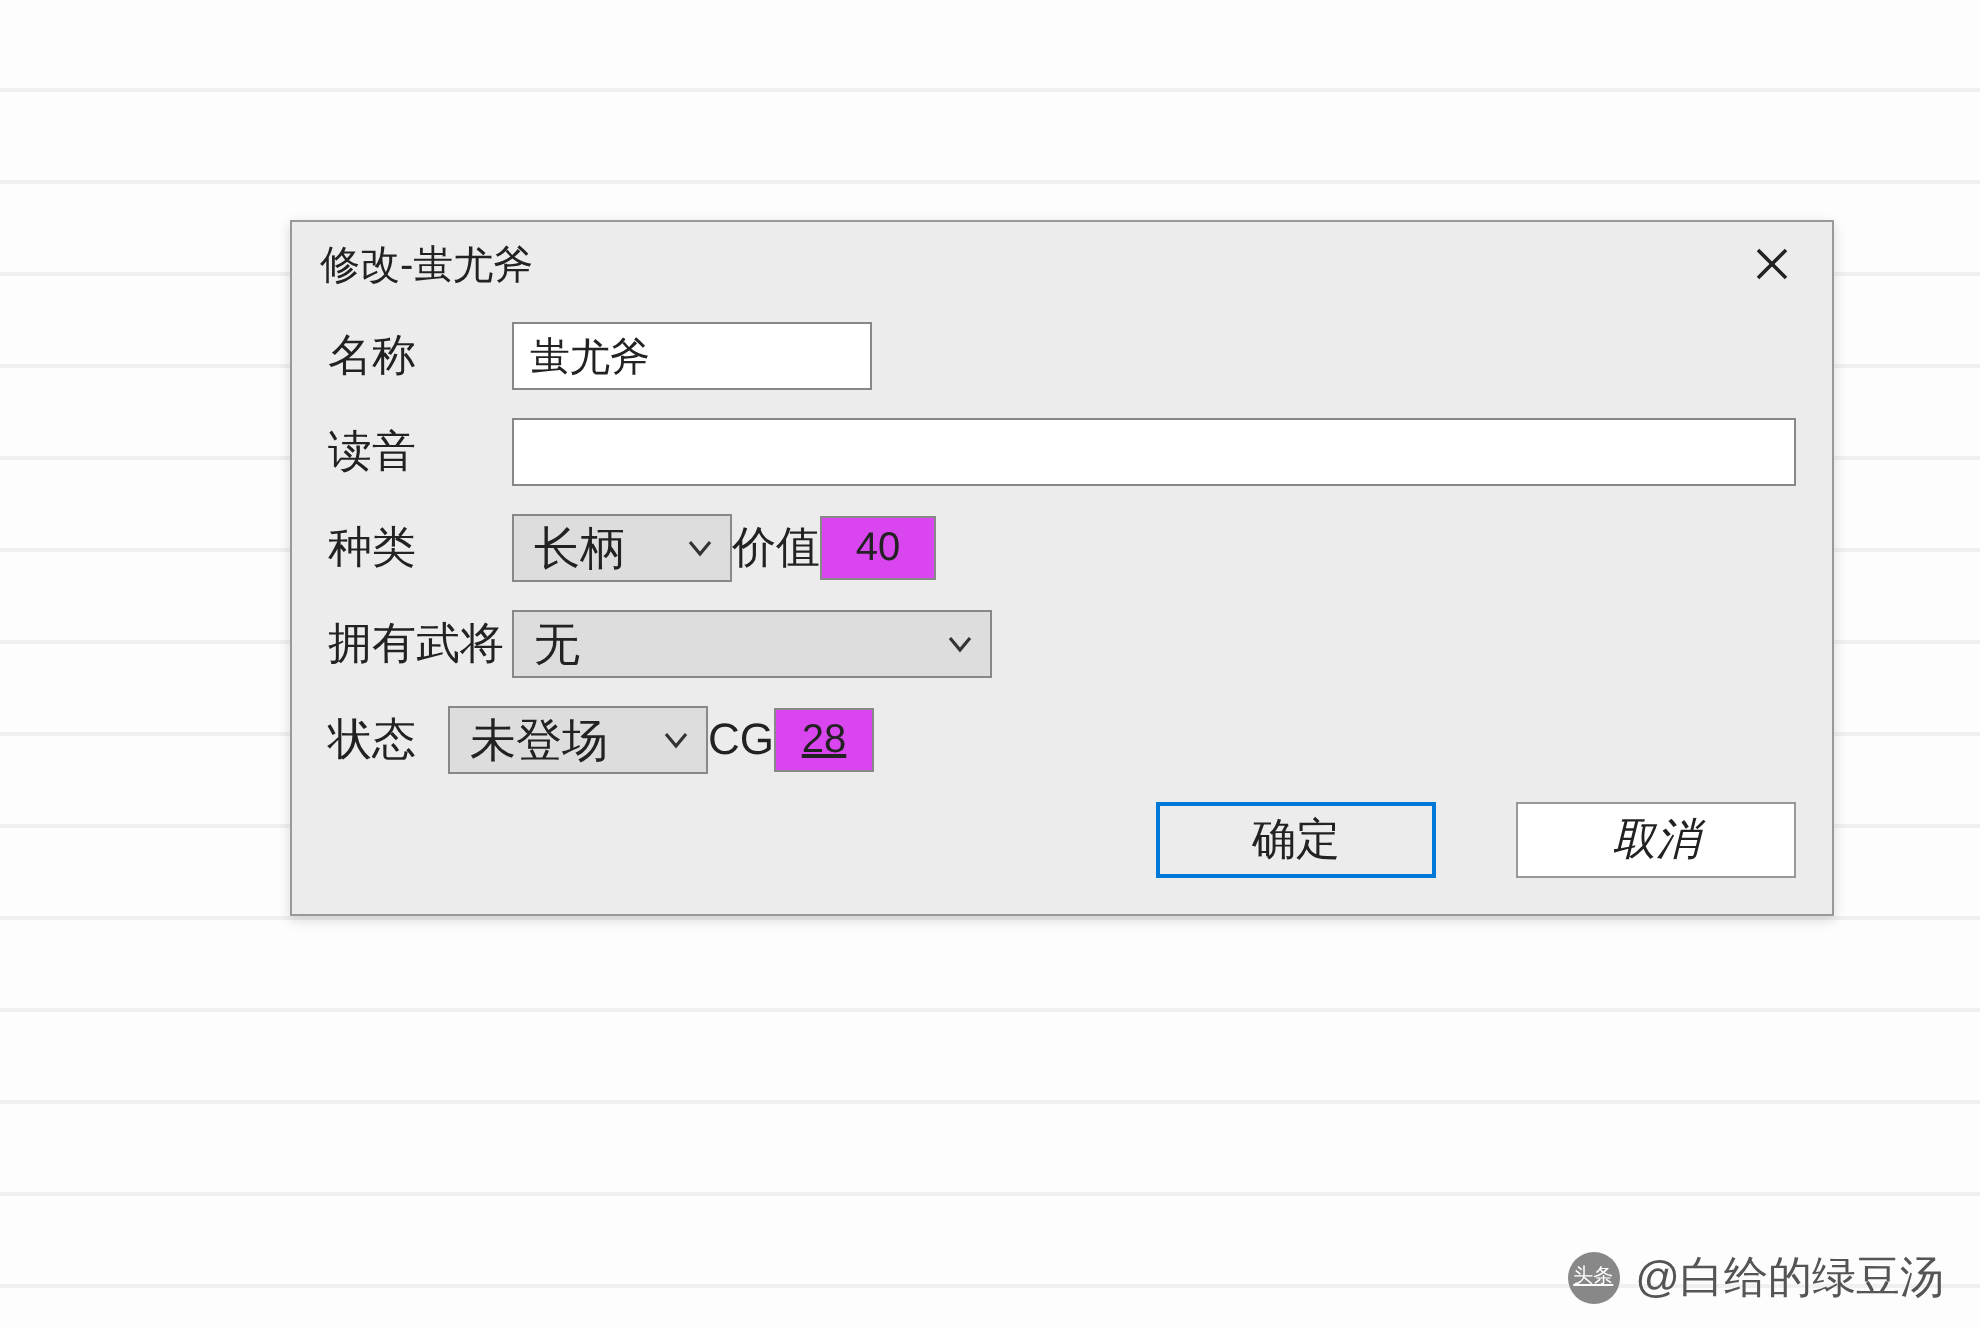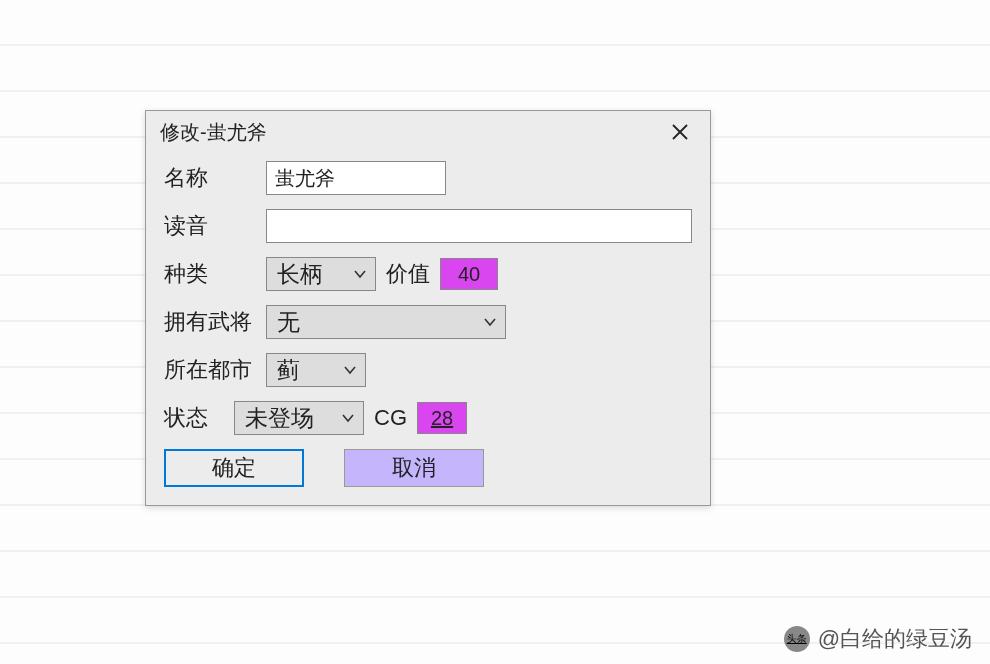--- a/index.html
+++ b/index.html
@@ -24,21 +24,21 @@
         #fdfdfd 0px,
         #fdfdfd 44px,
         #f0f0f0 44px,
         #f0f0f0 46px
       );
     }
     .dialog {
       position: absolute;
       left: 145px;
       top: 110px;
-      width: 566px;
+      width: 772px;
       background: #ececec;
       border: 1px solid #999;
       box-shadow: 0 2px 6px rgba(0,0,0,0.15);
     }
     .titlebar {
       display: flex;
       justify-content: space-between;
       align-items: center;
       height: 42px;
       padding: 0 10px 0 14px;
@@ -60,21 +60,20 @@
       width: 18px;
       height: 18px;
     }
     .form-area {
       padding: 8px 18px 18px 18px;
     }
     .row {
       display: flex;
       align-items: center;
       margin-bottom: 14px;
-      gap: 10px;
     }
     .label {
       font-size: 22px;
       color: #222;
       min-width: 92px;
     }
     .label-narrow {
       min-width: auto;
     }
     .text-input {
@@ -107,62 +106,63 @@
       height: 32px;
       width: 58px;
       border: 1px solid #888;
       background: #d946ef;
       font-size: 20px;
       text-align: center;
       color: #222;
     }
     .button-row {
       display: flex;
-      justify-content: flex-start;
+      justify-content: flex-end;
       gap: 40px;
       margin-top: 6px;
     }
     .btn {
       width: 140px;
       height: 38px;
       font-size: 22px;
       display: flex;
       align-items: center;
       justify-content: center;
       cursor: pointer;
     }
     .btn-primary {
       background: #ececec;
       border: 2px solid #0078d7;
       color: #222;
     }
     .btn-secondary {
-      background: #c4b5fd;
+      background: #ffffff;
       border: 1px solid #999;
       color: #222;
+      font-style: italic;
     }
     .watermark {
       position: absolute;
       right: 18px;
       bottom: 10px;
       display: flex;
       align-items: center;
       gap: 8px;
       font-size: 22px;
       color: #555;
     }
     .watermark-icon {
       width: 26px;
       height: 26px;
       border-radius: 50%;
       background: #888;
       display: flex;
       align-items: center;
       justify-content: center;
-      color: #000000;
+      color: #ffffff;
       font-size: 16px;
       text-decoration: underline;
     }
   </style>
 </head>
 <body>
 
 <div class="paper-bg"></div>
 
 <div class="dialog">
@@ -203,29 +203,20 @@
     <div class="row">
       <span class="label">拥有武将</span>
       <div class="select" style="width:240px">
         <span>无</span>
         <svg class="chevron" viewBox="0 0 14 14">
             <path d="M2 4 L7 10 L12 4" stroke="#333" stroke-width="1.6" fill="none"></path>
           </svg>
       </div>
     </div>
 
-    <div class="row">
-      <span class="label">所在都市</span>
-      <div class="select" style="width:100px">
-        <span>蓟</span>
-        <svg class="chevron" viewBox="0 0 14 14">
-            <path d="M2 4 L7 10 L12 4" stroke="#333" stroke-width="1.6" fill="none"></path>
-          </svg>
-      </div>
-    </div>
 
     <div class="row">
       <span class="label" style="min-width:60px">状态</span>
       <div class="select" style="width:130px">
         <span>未登场</span>
         <svg class="chevron" viewBox="0 0 14 14">
             <path d="M2 4 L7 10 L12 4" stroke="#333" stroke-width="1.6" fill="none"></path>
           </svg>
       </div>
       <span class="label label-narrow">CG</span>

